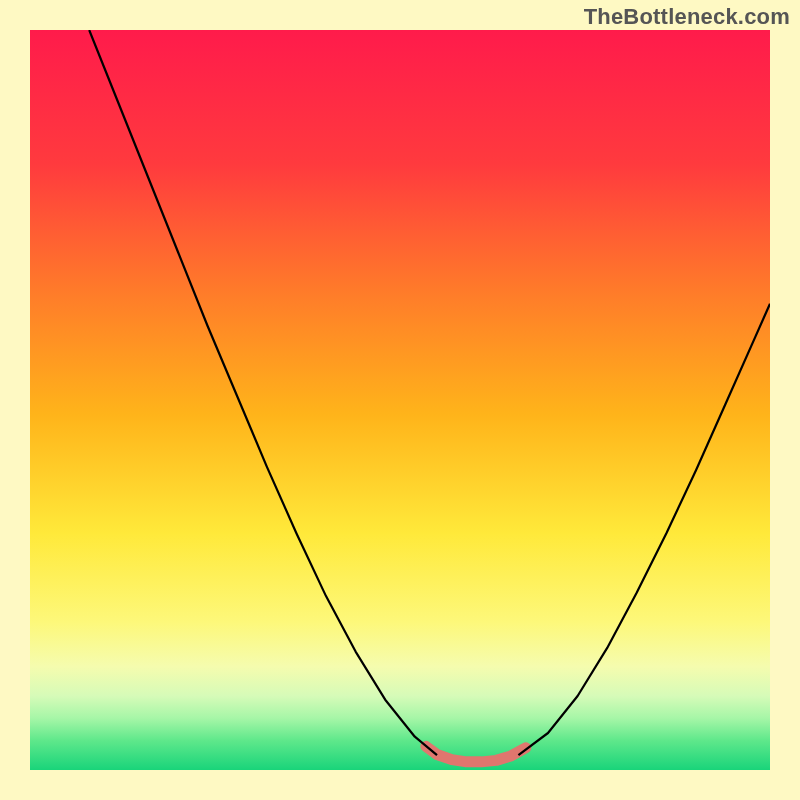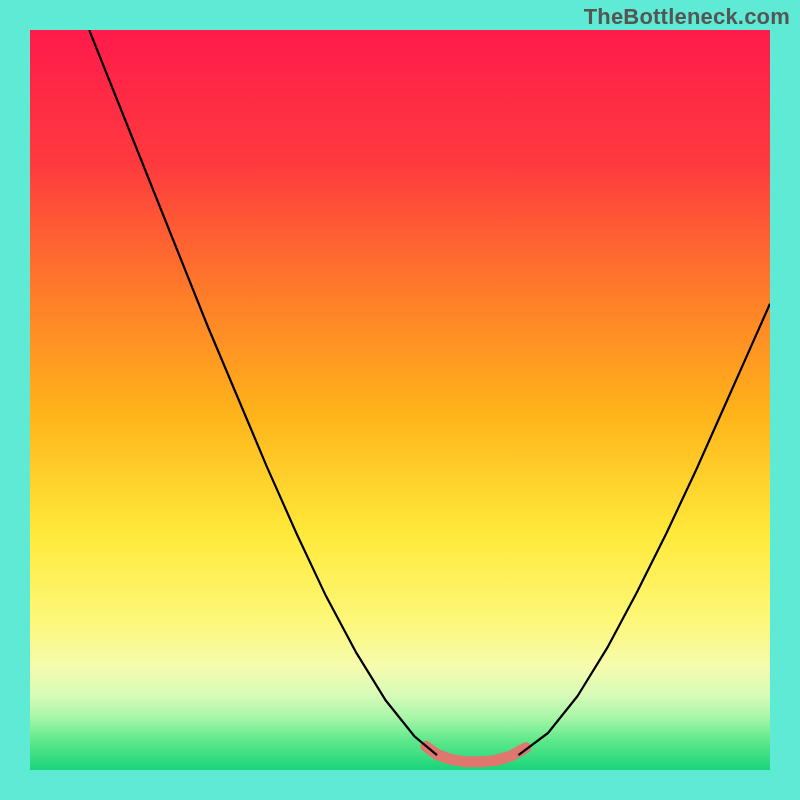--- a/index.html
+++ b/index.html
@@ -8,21 +8,21 @@
     width: 800px;
     height: 800px;
     background: #000;
     overflow: hidden;
     font-family: Arial, Helvetica, sans-serif;
   }
   .frame {
     position: relative;
     width: 800px;
     height: 800px;
-    background: #5eead4;
+    background: #fef9c3;
   }
   .watermark {
     position: absolute;
     top: 4px;
     right: 10px;
     color: #555;
     font-size: 22px;
     font-weight: 600;
     letter-spacing: 0.2px;
     z-index: 10;

